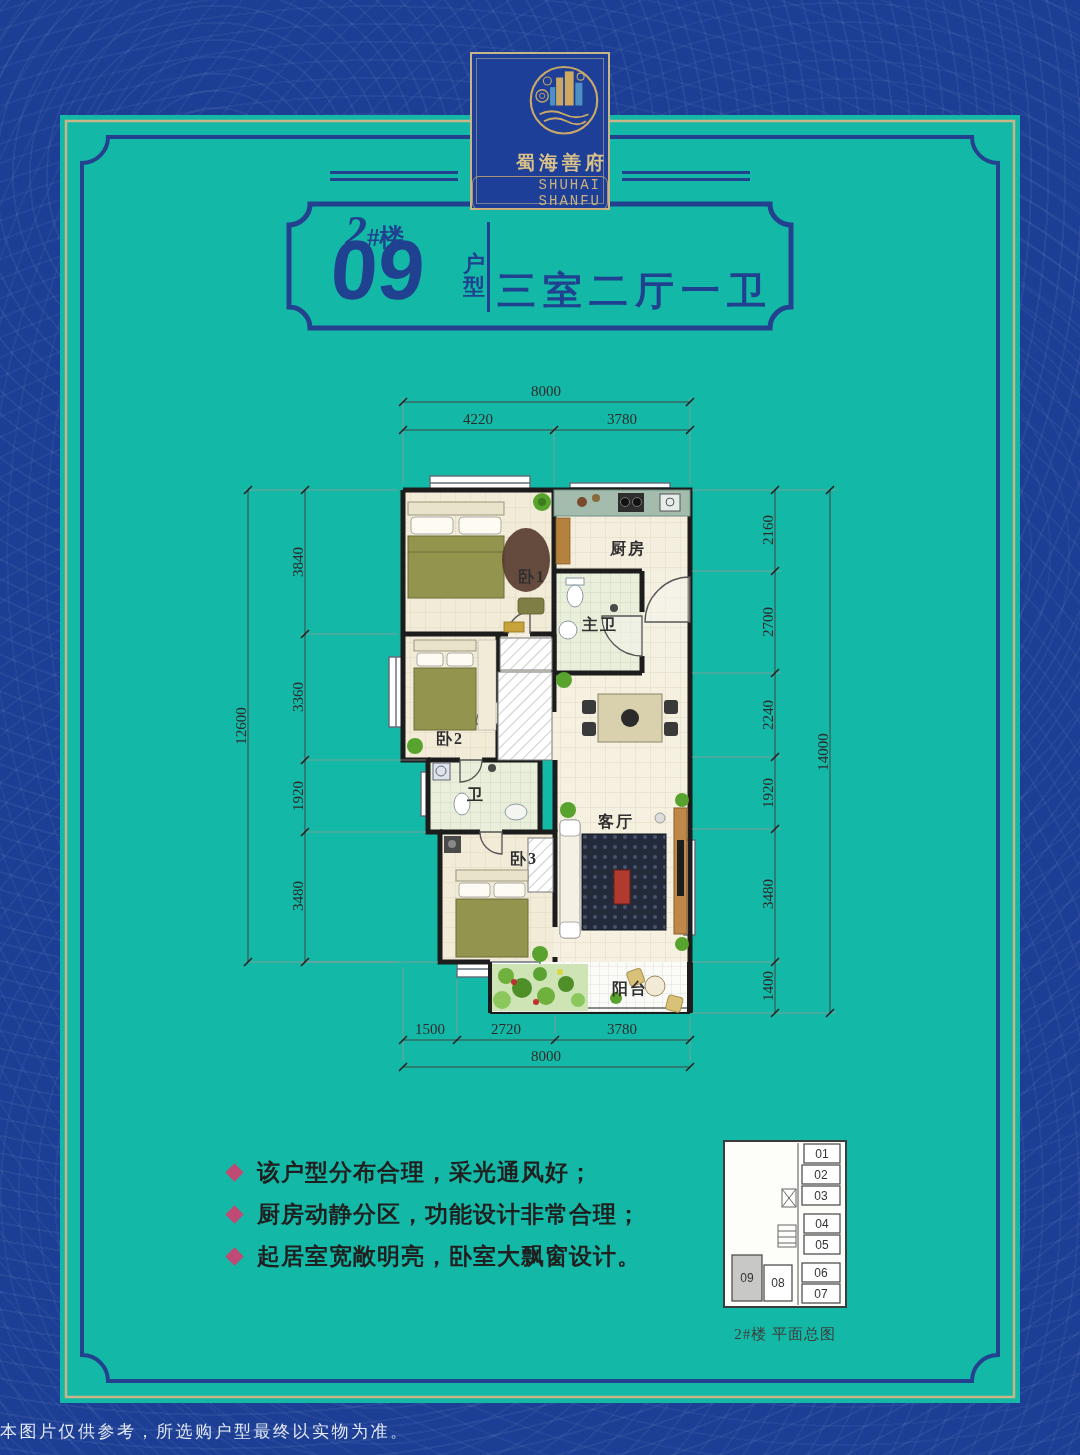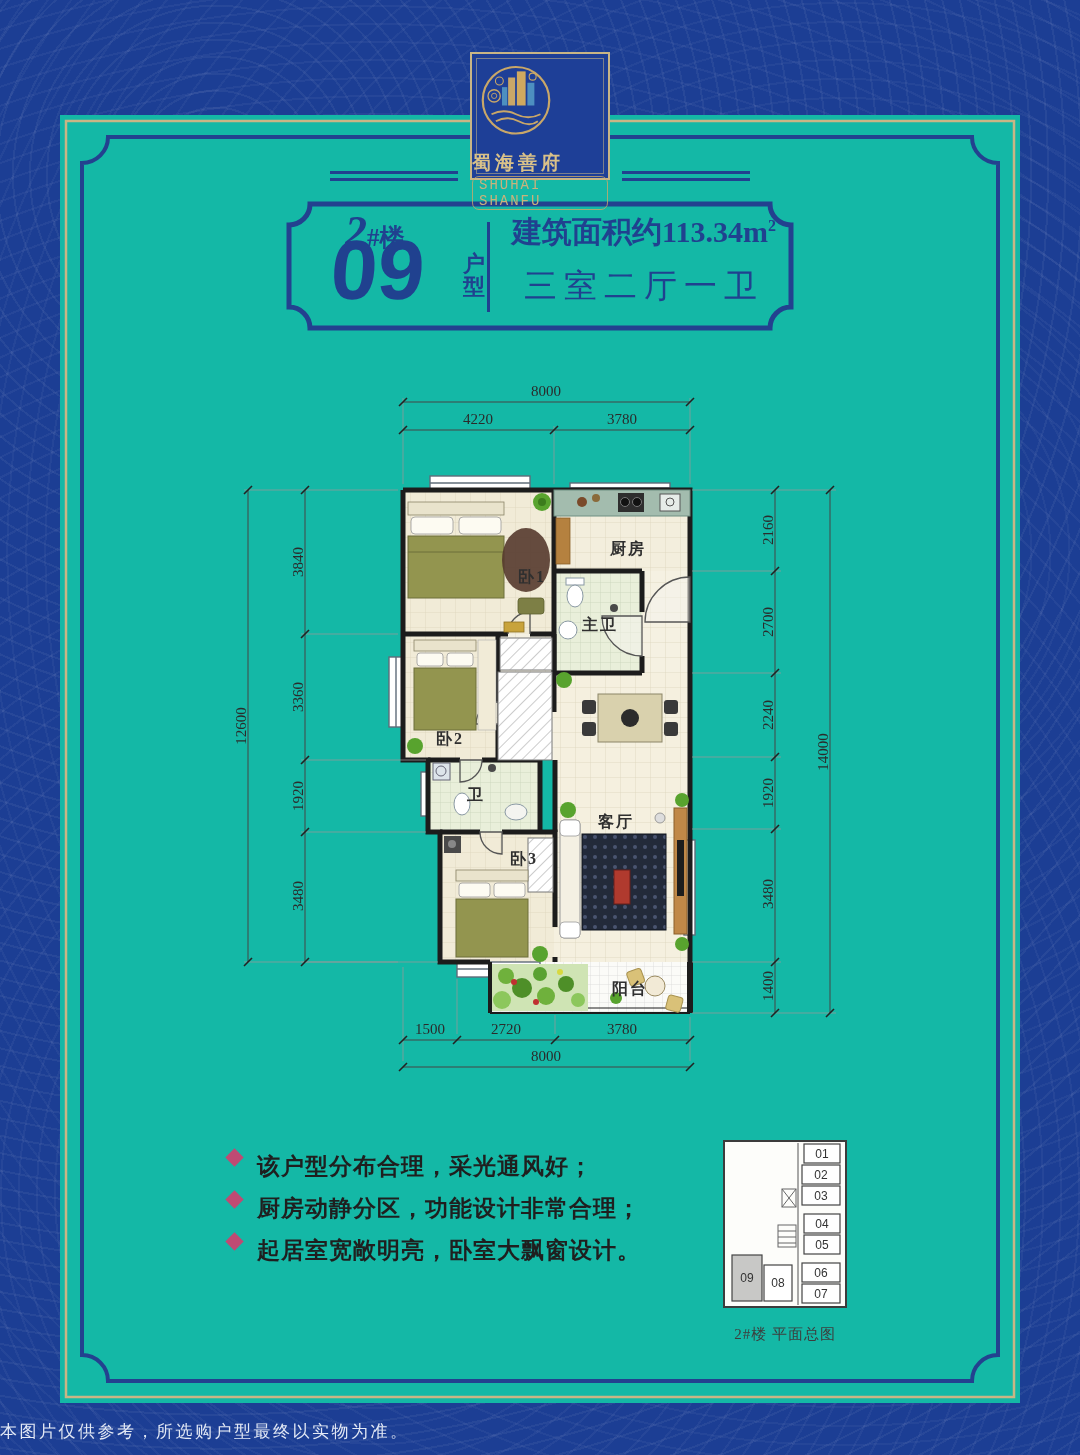--- a/index.html
+++ b/index.html
@@ -9,47 +9,47 @@
     background-image:
       repeating-radial-gradient(circle at 20% 12%, transparent 0 15px, rgba(255,255,255,.05) 15px 17px),
       repeating-radial-gradient(circle at 78% 38%, transparent 0 17px, rgba(255,255,255,.04) 17px 19px),
       repeating-radial-gradient(circle at 35% 82%, transparent 0 16px, rgba(255,255,255,.045) 16px 18px);
     font-family:"Liberation Serif", serif;
   }
   .card{position:absolute;left:60px;top:115px;width:960px;height:1288px;background:#14b8a6;}
   .card-borders{position:absolute;left:0;top:0;width:960px;height:1288px;pointer-events:none;}
   .deco-line{position:absolute;height:3px;background:#21418f;width:128px;}
   
-  .logo{position:absolute;left:470px;top:52px;width:140px;height:128px;background:#1e3f97;
-        border:2px solid #c9b585;box-sizing:border-box;text-align:left;}
+  .logo{position:absolute;left:470px;top:52px;width:140px;height:158px;background:#1e3f97;
+        border:2px solid #c9b585;box-sizing:border-box;text-align:right;}
   .logo-inner{position:absolute;left:4px;top:4px;right:4px;bottom:4px;border:1px solid rgba(203,183,133,.55);}
   .logo-cn{margin-top:2px;font-size:19px;font-weight:700;letter-spacing:4px;color:#d9c189;}
   .logo-en{display:inline-block;margin-top:0;font-size:14px;letter-spacing:2px;color:#c9b27c;
            border:1px solid rgba(201,169,106,.8);border-radius:7px;padding:0 6px;font-family:Liberation Mono, monospace;}
   
   .plaque{position:absolute;left:225px;top:85px;width:510px;height:132px;color:#20418f;}
   .plaque svg.frame{position:absolute;left:0;top:0;}
   .building{position:absolute;left:60px;top:6px;white-space:nowrap;}
   .building .num{font-size:44px;font-style:italic;font-weight:700;}
   .building .suf{font-size:25px;font-weight:700;}
   .unitnum{position:absolute;left:46px;top:22px;font-size:84px;font-weight:800;line-height:96px;
            transform:skewX(-4deg);font-family:"Liberation Sans",sans-serif;color:#20418f;}
   .unitlabel{position:absolute;left:178px;top:52px;width:26px;font-size:22px;font-weight:700;line-height:23px;word-break:break-all;}
   .divider{position:absolute;left:202px;top:22px;width:3px;height:90px;background:#20418f;}
   .area-line{position:absolute;left:212px;top:12px;width:294px;text-align:center;font-size:30px;font-weight:700;white-space:nowrap;}
   .area-line sup{font-size:16px;}
-  .layout-line{position:absolute;left:212px;top:64px;width:294px;text-align:center;font-size:33px;font-weight:400;letter-spacing:7px;}
+  .layout-line{position:absolute;left:212px;top:64px;width:294px;text-align:left;font-size:39px;font-weight:700;letter-spacing:7px;}
   
   .plan-wrap{position:absolute;left:170px;top:257px;width:640px;height:735px;}
   .plan-wrap svg text{font-family:"Liberation Serif",serif;}
   .dimtxt{font-size:15px;fill:#2b2b2b;}
   .roomtxt{font-size:16px;font-weight:600;fill:#2f2f2f;letter-spacing:2px;}
   
   .features{position:absolute;left:168px;top:1036px;}
-  .feature-row{display:flex;height:42px;}
+  .feature-row{display:flex;align-items:center;height:42px;}
   .diamond{width:13px;height:13px;background:#bf4a73;transform:rotate(45deg);margin-right:16px;flex:none;}
   .feature-text{font-size:23px;font-weight:600;color:#1f1f1f;letter-spacing:1px;white-space:nowrap;}
   
   .mini{position:absolute;left:650px;top:1022px;width:150px;text-align:center;}
   .mini-caption{margin-top:6px;font-size:15px;color:#3d3d3d;letter-spacing:1px;}
   .mini svg text{font-family:"Liberation Sans",sans-serif;font-size:12px;fill:#333;}
   
   .footer{position:absolute;left:0;top:1420px;width:1080px;text-align:left;
           font-size:17px;color:#e3e9f5;letter-spacing:2.5px;}
 </style>
@@ -70,23 +70,20 @@
   <div class="plaque">
     <svg class="frame" width="510" height="132" viewBox="0 0 510 132">
       <path d="M 25,4 H 485 A 21 21 0 0 0 506,25 V 107 A 21 21 0 0 0 485,128 H 25 A 21 21 0 0 0 4,107 V 25 A 21 21 0 0 0 25,4 Z" fill="none" stroke="#23418f" stroke-width="5"></path>
     </svg>
     <div class="building">
       <span class="num">2</span><span class="suf">#楼</span>
     </div>
     <div class="unitnum">09</div>
     <div class="unitlabel">户型</div>
     <div class="divider"></div>
-    <div class="area-line">
-      <span>建筑面积约113.34m</span><sup>2</sup>
-    </div>
     <div class="layout-line">三室二厅一卫</div>
   </div>
 
   <div class="plan-wrap">
   <svg width="640" height="735" viewBox="0 0 640 735">
     <defs>
       <pattern id="tile" width="15" height="15" patternUnits="userSpaceOnUse">
         <path d="M15,0 H0 V15" fill="none" stroke="#ddd5bc" stroke-width="0.8"></path>
       </pattern>
       <pattern id="tileG" width="10" height="10" patternUnits="userSpaceOnUse">

